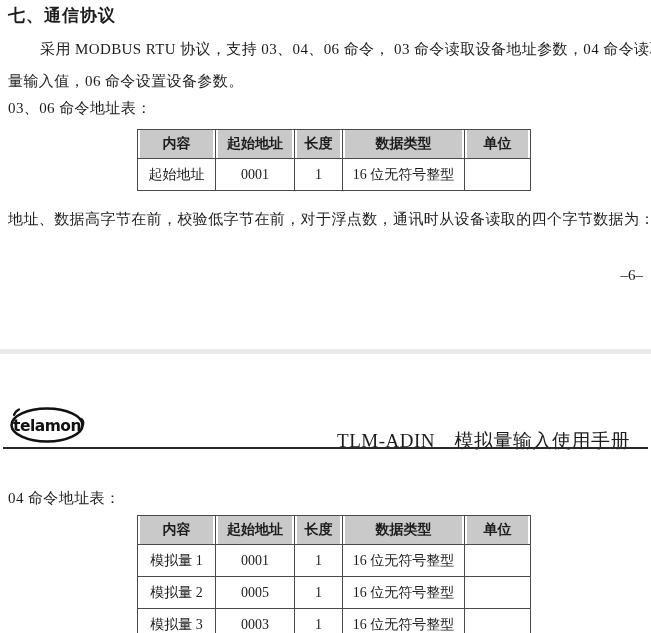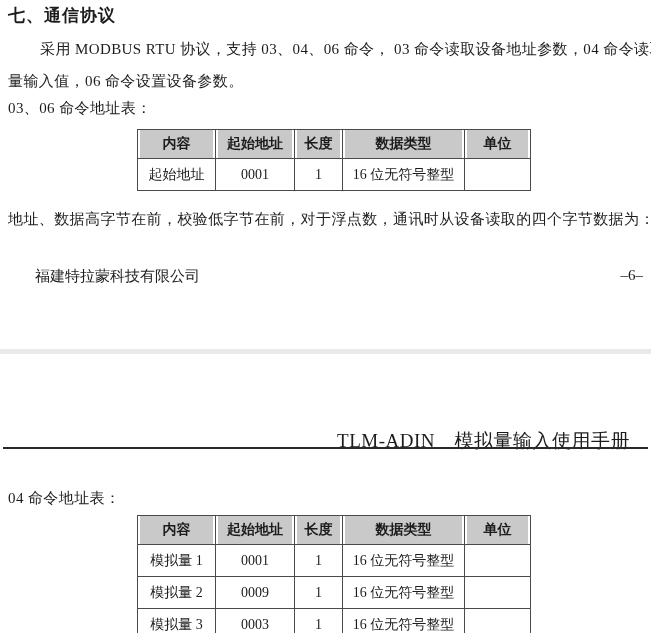--- a/index.html
+++ b/index.html
@@ -94,25 +94,32 @@
         <td>0001</td>
         <td>1</td>
         <td>16 位无符号整型</td>
         <td></td>
       </tr>
     </tbody>
   </table>
 
   <div class="abs body-text" style="left:8px; top:210px;">地址、数据高字节在前，校验低字节在前，对于浮点数，通讯时从设备读取的四个字节数据为：FFH1、</div>
 
-  <div class="abs footer-text" style="left:35px; top:267px;">福建特拉蒙科技有限公司</div>
   <div class="abs footer-text" style="right:8px; top:267px;">–6–</div>
 
   <div class="page-gap" style="top:349px;"></div>
 
+  <div class="logo-wrap">
+    <svg width="80" height="42" viewBox="0 0 80 42">
+      <ellipse cx="40" cy="21" rx="35.5" ry="16.5" fill="none" stroke="#111111" stroke-width="2.6"></ellipse>
+      <path d="M7 11 q1.5 -4 5 -5.5" fill="none" stroke="#111111" stroke-width="2.2" stroke-linecap="round"></path>
+      <path d="M74.5 15 q3 3 1 7" fill="none" stroke="#111111" stroke-width="2.2" stroke-linecap="round"></path>
+      <text x="40" y="27" text-anchor="middle" font-family="DejaVu Sans, sans-serif" font-size="15.5" font-weight="bold" letter-spacing="-0.5" fill="#111111">telamon</text>
+    </svg>
+  </div>
 
   <div class="abs hdr-doc-title" style="right:21px; top:428px;">TLM-ADIN　模拟量输入使用手册</div>
   <div class="hdr-rule" style="top:447px;"></div>
 
 
   <div class="abs body-text" style="left:8px; top:489px;font-family:Liberation Serif, serif;">04 命令地址表：</div>
 
   <table class="doc-table" style="left:137px; top:515px;">
     <colgroup>
       <col style="width:78px">
@@ -133,21 +140,21 @@
     <tbody>
       <tr>
         <td>模拟量 1</td>
         <td>0001</td>
         <td>1</td>
         <td>16 位无符号整型</td>
         <td></td>
       </tr>
       <tr>
         <td>模拟量 2</td>
-        <td>0009</td>
+        <td>0005</td>
         <td>1</td>
         <td>16 位无符号整型</td>
         <td></td>
       </tr>
       <tr>
         <td>模拟量 3</td>
         <td>0003</td>
         <td>1</td>
         <td>16 位无符号整型</td>
         <td></td>

